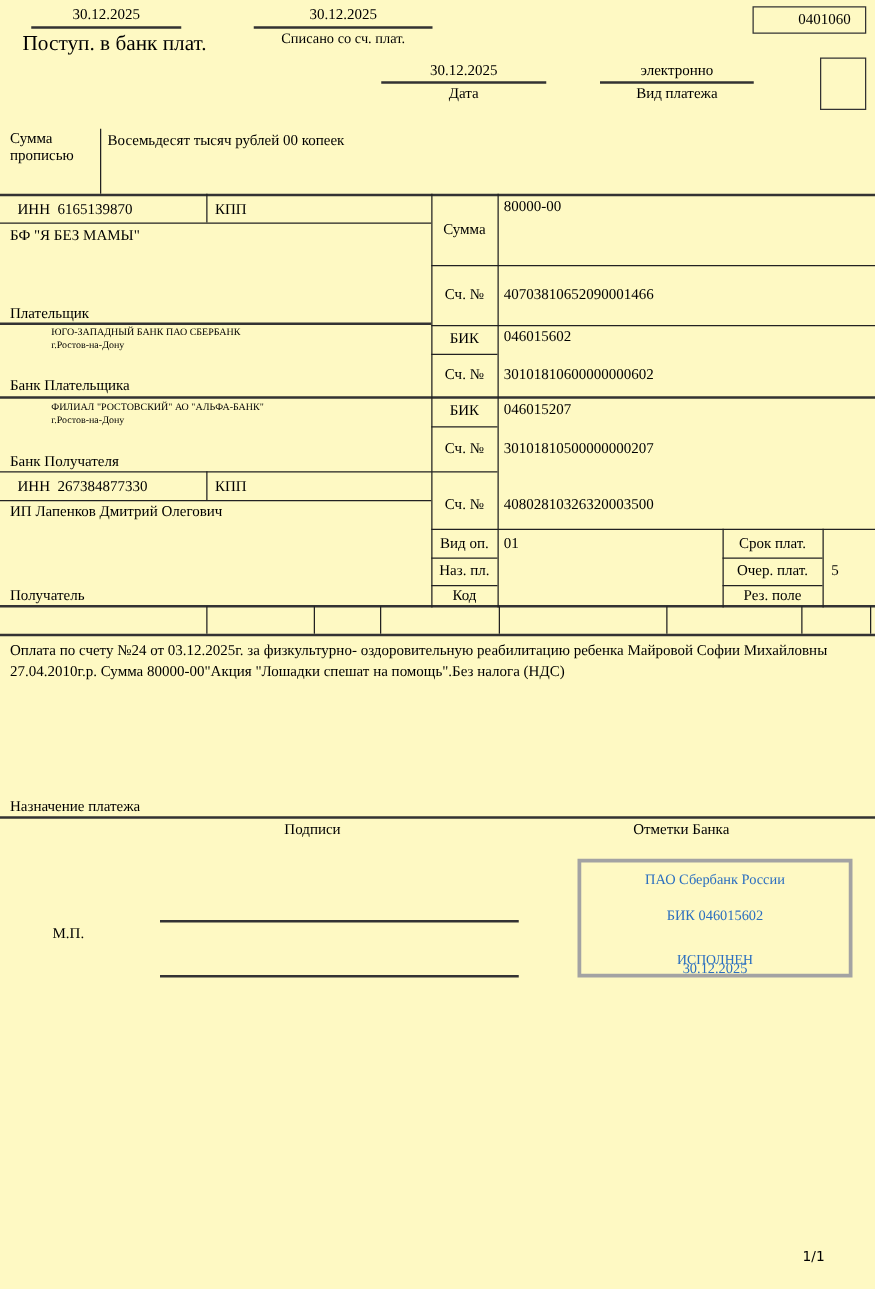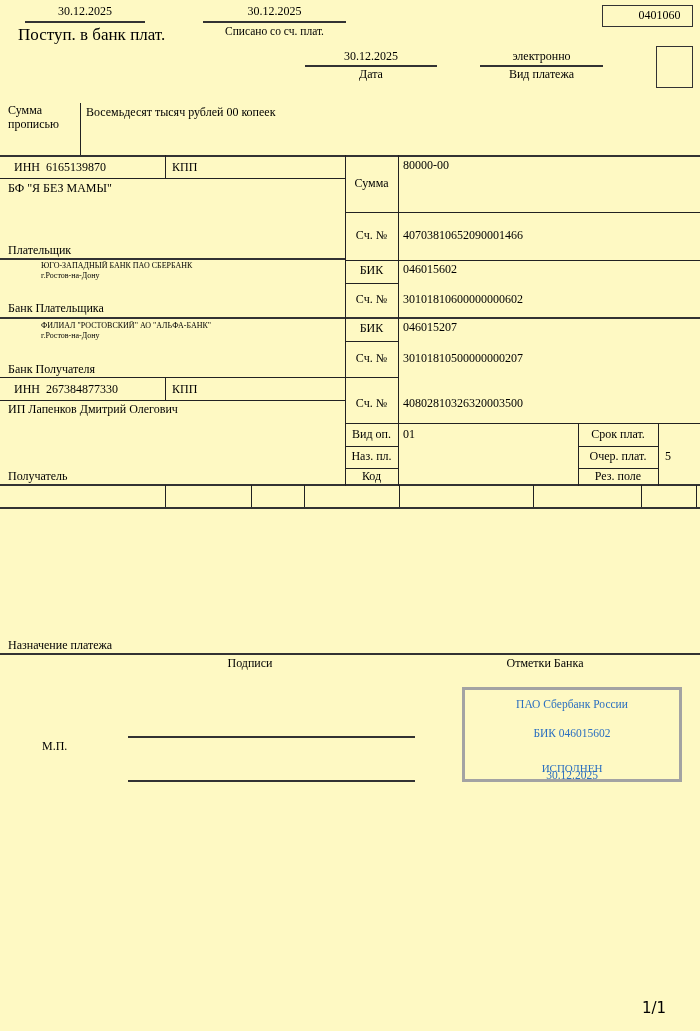--- a/index.html
+++ b/index.html
@@ -128,33 +128,34 @@
 
   <div class="vl" style="left:165px;top:485px;height:22px"></div>
   <div class="vl" style="left:251px;top:485px;height:22px"></div>
   <div class="vl" style="left:304px;top:485px;height:22px"></div>
   <div class="vl" style="left:399px;top:485px;height:22px"></div>
   <div class="vl" style="left:533px;top:485px;height:22px"></div>
   <div class="vl" style="left:641px;top:485px;height:22px"></div>
   <div class="vl" style="left:696px;top:485px;height:22px"></div>
   <div class="hl2" style="left:0;top:507px;width:700px"></div>
 
+  <div class="t wrap" style="left:8px;top:512px;width:686px;line-height:17px">Оплата по счету №24 от 03.12.2025г. за физкультурно- оздоровительную реабилитацию ребенка Майровой Софии Михайловны 27.04.2010г.р. Сумма 80000-00"Акция "Лошадки спешат на помощь".Без налога (НДС)</div>
 
   <div class="t" style="left:8px;top:639px">Назначение платежа</div>
   <div class="hl2" style="left:0;top:653px;width:700px"></div>
 
   <div class="t ctr" style="left:150px;top:657px;width:200px">Подписи</div>
   <div class="t ctr" style="left:445px;top:657px;width:200px">Отметки Банка</div>
 
   <div class="hl2" style="left:128px;top:736px;width:287px"></div>
   <div class="hl2" style="left:128px;top:780px;width:287px"></div>
   <div class="t" style="left:42px;top:740px">М.П.</div>
 
   <div style="position:absolute;left:462px;top:687px;width:220px;height:95px;border:3px solid #a3a3a3;box-sizing:border-box;color:#2b6fc0;">
     <div class="t ctr" style="left:0;top:8px;width:100%;font-size:11.5px;color:#2b6fc0">ПАО Сбербанк России</div>
     <div class="t ctr" style="left:0;top:37px;width:100%;font-size:11.5px;color:#2b6fc0">БИК 046015602</div>
     <div class="t ctr" style="left:0;top:72px;width:100%;font-size:11px;color:#2b6fc0">ИСПОЛНЕН</div>
     <div class="t ctr" style="left:0;top:79px;width:100%;font-size:11.5px;color:#2b6fc0">30.12.2025</div>
   </div>
 
-  <div class="t" style="left:642px;top:1000px;font-family:'DejaVu Sans',sans-serif;font-size:15px">1/1</div>
+  <div class="t" style="left:642px;top:1000px;font-family:'DejaVu Sans',sans-serif;font-size:11px">1/1</div>
 
 </div>
 
 </body></html>

